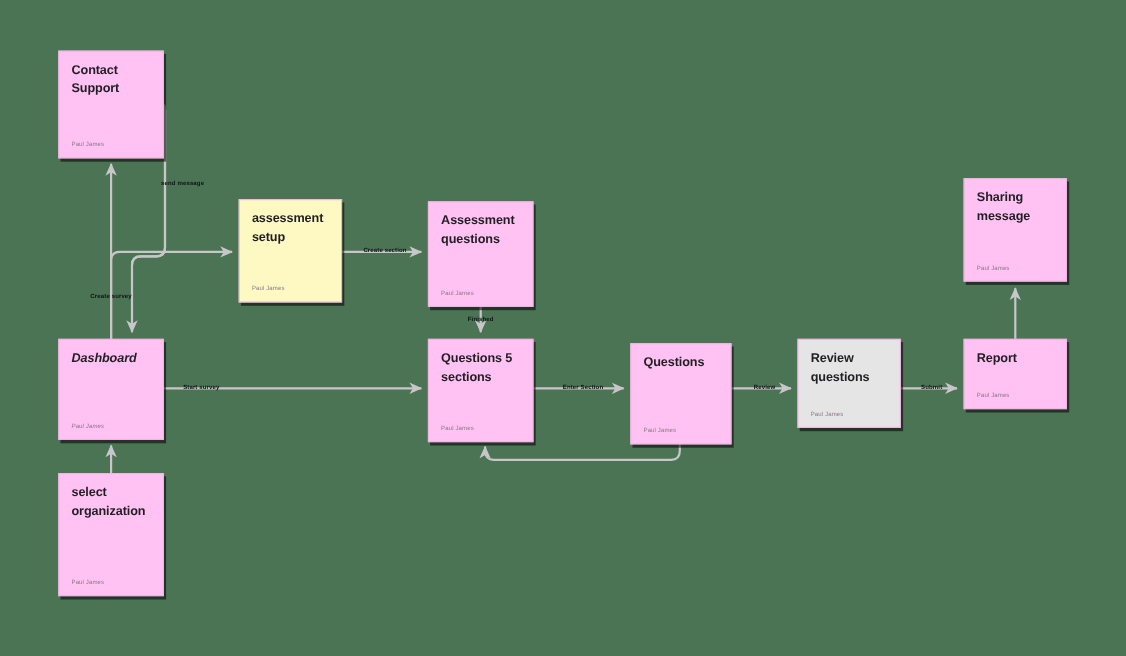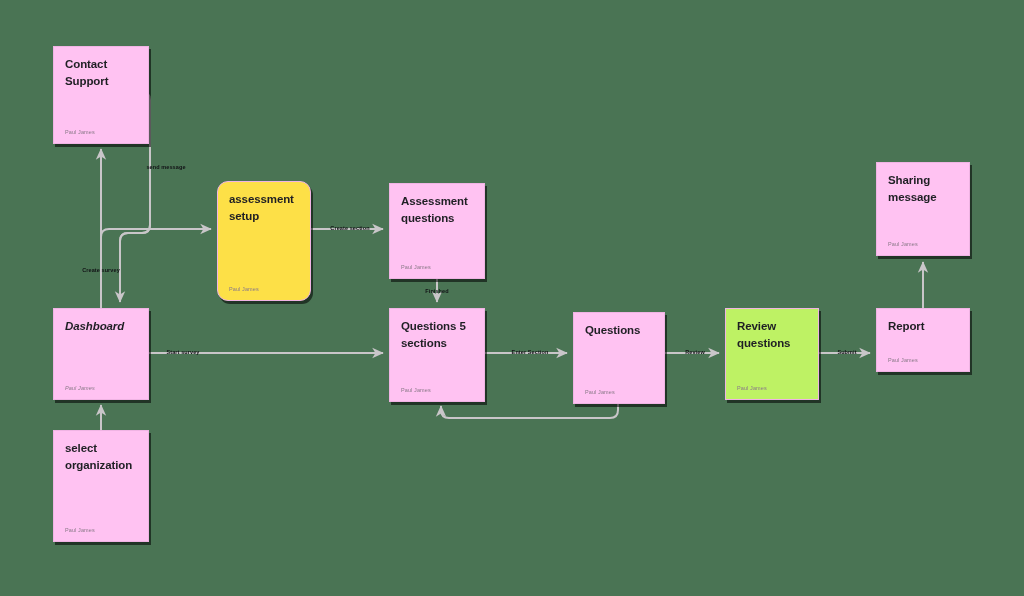--- a/index.html
+++ b/index.html
@@ -111,21 +111,21 @@
       <path d="M618,400 L618,410 Q618,418 610,418 L449,418 Q441,418 441,410 L441,406" marker-end="url(#arrowhead)"></path>
 
     </g>
   </svg>
 
   <div class="card" style="left: 53px; top: 46px; width: 96px; height: 98px; background: rgb(255, 194, 242); padding-left: 20px;">
     <div class="card-title">Contact Support</div>
     <div class="card-author">Paul James</div>
   </div>
 
-  <div class="card" style="left: 217px; top: 181px; width: 94px; height: 120px; background: #fde047; border-radius: 11px;">
+  <div class="card" style="left: 217px; top: 181px; width: 94px; height: 94px; background: #fef9c3;">
     <div class="card-title">assessment setup</div>
     <div class="card-author">Paul James</div>
   </div>
 
   <div class="card" style="left: 389px; top: 183px; width: 96px; height: 96px; background: rgb(255, 194, 242);">
     <div class="card-title">Assessment questions</div>
     <div class="card-author">Paul James</div>
   </div>
 
   <div class="card" style="left: 876px; top: 162px; width: 94px; height: 94px; background: rgb(255, 194, 242);">
@@ -141,21 +141,21 @@
   <div class="card" style="left: 389px; top: 308px; width: 96px; height: 94px; background: rgb(255, 194, 242);">
     <div class="card-title">Questions 5 sections</div>
     <div class="card-author">Paul James</div>
   </div>
 
   <div class="card" style="left: 573px; top: 312px; width: 92px; height: 92px; background: rgb(255, 194, 242);">
     <div class="card-title">Questions</div>
     <div class="card-author">Paul James</div>
   </div>
 
-  <div class="card" style="left: 725px; top: 308px; width: 94px; height: 92px; background: #bef264;">
+  <div class="card" style="left: 725px; top: 308px; width: 94px; height: 81px; background: #e5e5e5;">
     <div class="card-title">Review questions</div>
     <div class="card-author">Paul James</div>
   </div>
 
   <div class="card" style="left: 876px; top: 308px; width: 94px; height: 64px; background: rgb(255, 194, 242);">
     <div class="card-title">Report</div>
     <div class="card-author">Paul James</div>
   </div>
 
   <div class="card" style="left: 53px; top: 430px; width: 96px; height: 112px; background: rgb(255, 194, 242);">

